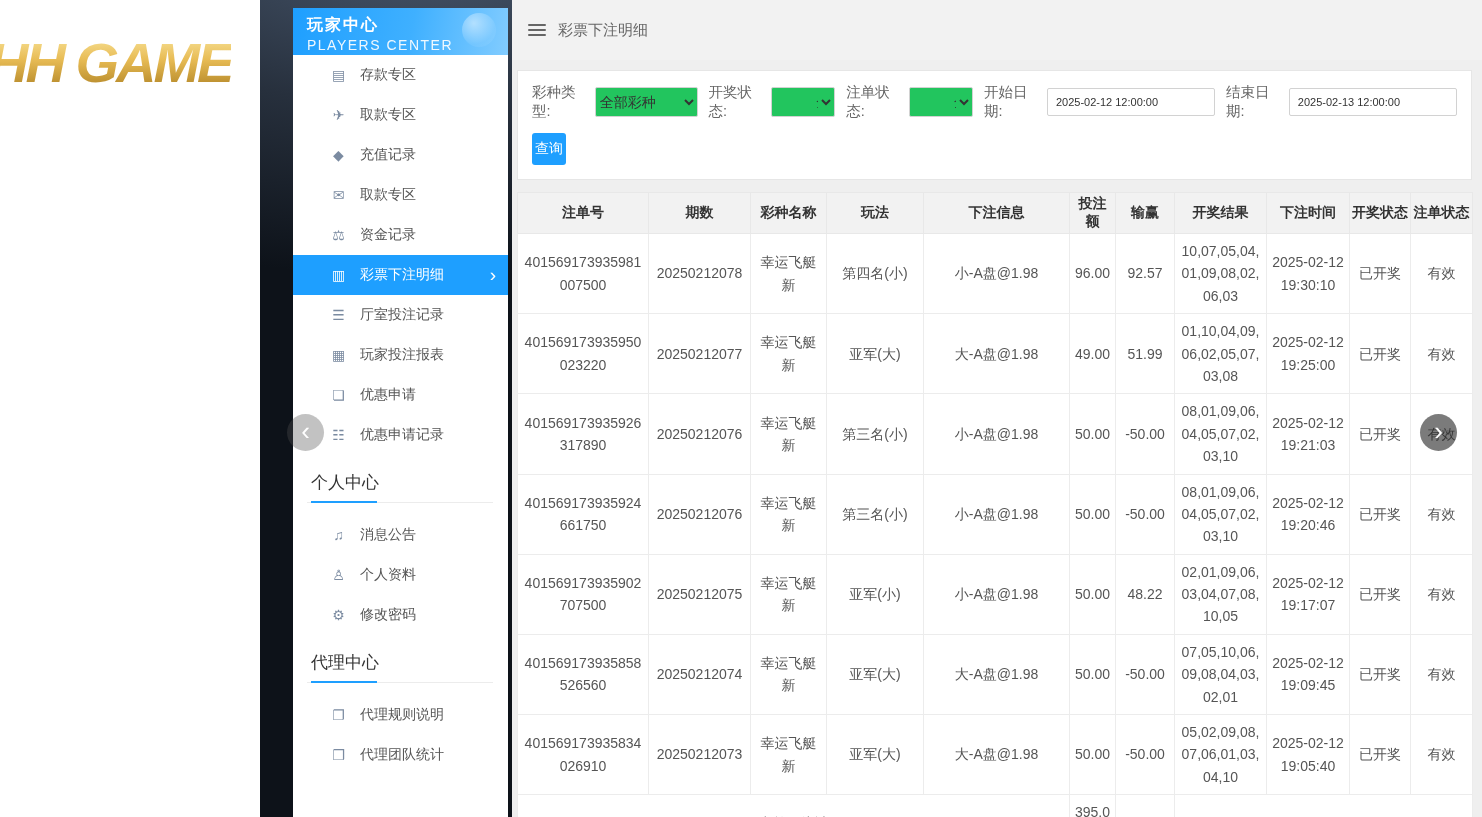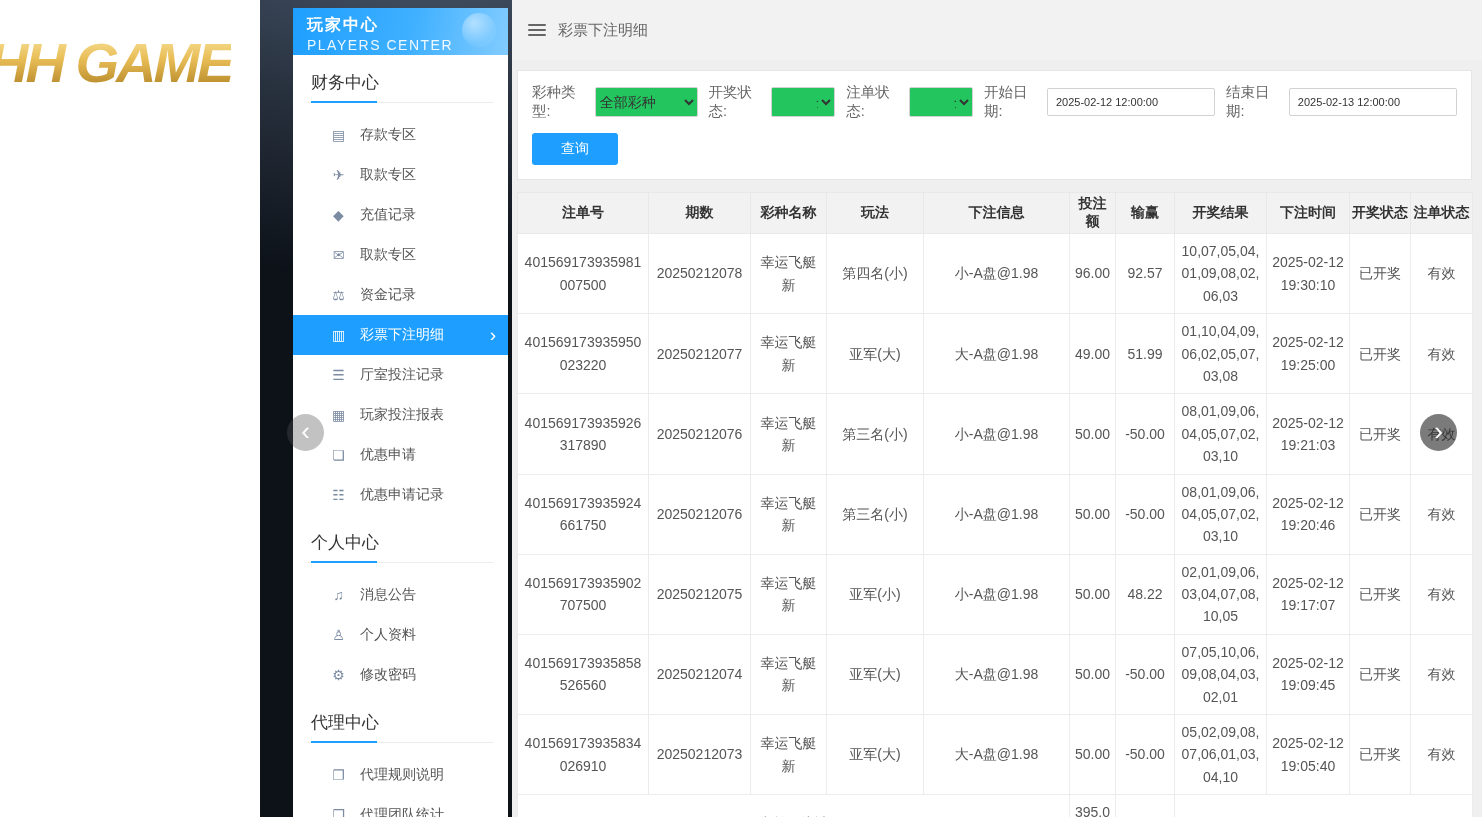--- a/index.html
+++ b/index.html
@@ -56,21 +56,21 @@
   .topbar-title { font-size:15px; }
 
   .content { padding:10px 10px 0 5px; }
   .filter-card { background:#fff; border:1px solid #e6e6e6; padding:12px 14px 14px; }
   .filter-row { display:flex; align-items:center; font-size:14.5px; color:#666; }
   .filter-row label { margin-right:6px; }
   .gap { margin-left:11px; }
   select.sel { height:30px; border:1px solid #d2d2d2; border-radius:2px; color:#333; background:#22c55e; font-size:14px; }
   .sel.wide { width:112px; } .sel.small { width:64px;padding-left:40px; }
   input.date { width:182px; height:28px; border:1px solid #d2d2d2; border-radius:2px; padding:0 8px; font-size:11px; color:#333; }
-  .search-btn { margin-top:12px; background:#1e9fff; color:#fff; border:none; border-radius:3px; padding:7px 29px; font-size:14px; cursor:pointer; }
+  .search-btn { margin-top:12px; background:#1e9fff; color:#fff; border:none; border-radius:3px; padding:7px 3px; font-size:14px; cursor:pointer; }
 
   .table-card { margin-top:12px; background:#fff; }
   table.bets { width:100%; border-collapse:collapse; table-layout:fixed; font-size:14px; color:#555; text-align:center; background:#fff; }
   .bets col:nth-child(1){width:131px} .bets col:nth-child(2){width:102px}
   .bets col:nth-child(3){width:76px}  .bets col:nth-child(4){width:97px}
   .bets col:nth-child(5){width:146px} .bets col:nth-child(6){width:46px}
   .bets col:nth-child(7){width:59px}  .bets col:nth-child(8){width:92px}
   .bets col:nth-child(9){width:83px}  .bets col:nth-child(10){width:61px}
   .bets col:nth-child(11){width:62px}
   .bets th { background:#f2f2f2; color:#333; font-weight:bold; border:1px solid #e8e8e8; height:41px; padding:2px; font-size:14px; }
@@ -96,21 +96,20 @@
 
 <div class="app"></div>
 
 <aside class="sidebar">
   <div class="sidebar-header">
     <div class="sh-title">玩家中心</div>
     <div class="sh-sub">PLAYERS CENTER</div>
     <div class="sh-ball"></div>
   </div>
   <nav class="sidebar-nav">
-  <div class="section-label">财务中心</div>
 
   <div class="menu-item">
     <span class="menu-icon">▤</span>
     <span class="menu-label">存款专区</span>
 
   </div>
 
   <div class="menu-item">
     <span class="menu-icon">✈</span>
     <span class="menu-label">取款专区</span>

